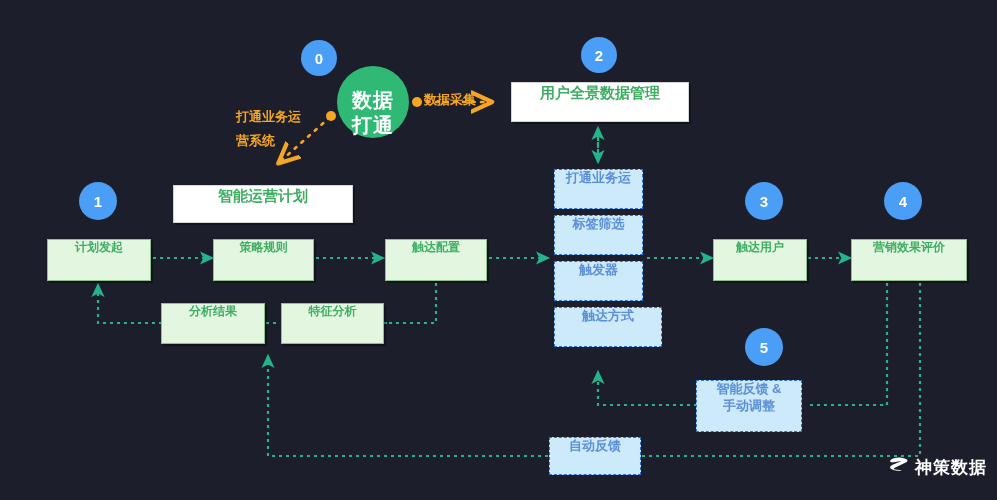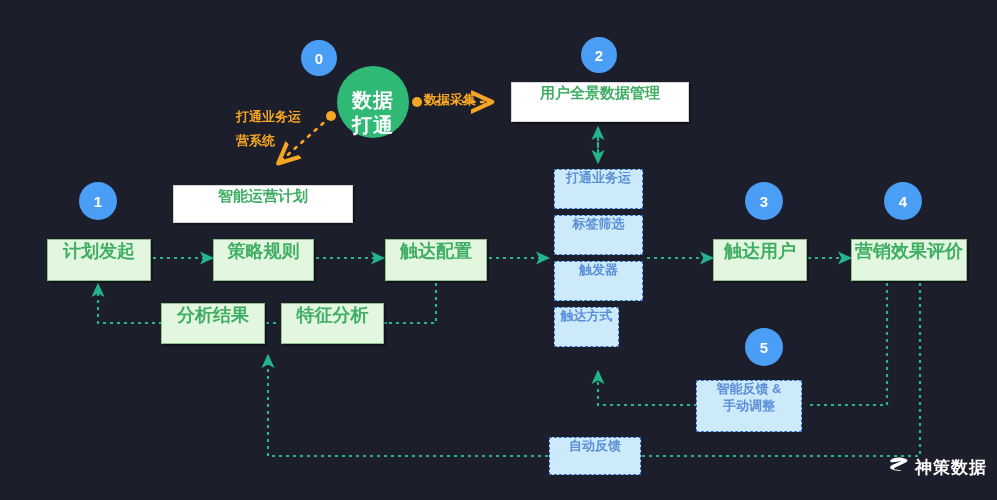--- a/index.html
+++ b/index.html
@@ -21,21 +21,21 @@
     display: flex;
     justify-content: center;
     text-align: center;
     line-height: 1.3;
   }
   
   .box-green {
     background: #e3f7e0;
     border: 1px solid #8fbf8a;
     color: #3fae63;
-    font-size: 18px;
+    font-size: 12px;
     font-weight: bold;
     box-shadow: 2px 2px 0 rgba(0,0,0,0.35);
   }
   
   .box-white {
     background: #ffffff;
     border: 1px solid #d4d4d4;
     color: #3fae63;
     font-size: 15px;
     font-weight: bold;
@@ -227,21 +227,21 @@
 
   <div class="node box-blue" style="left:554px; top:169px; width:89px; height:40px;">
     <span>打通业务运</span>
   </div>
   <div class="node box-blue" style="left:554px; top:215px; width:89px; height:40px;">
     <span>标签筛选</span>
   </div>
   <div class="node box-blue" style="left:554px; top:261px; width:89px; height:40px;">
     <span>触发器</span>
   </div>
-  <div class="node box-blue" style="left:554px; top:307px; width:65px; height:40px;">
+  <div class="node box-blue" style="left:554px; top:307px; width:108px; height:40px;">
     <span>触达方式</span>
   </div>
 
   <div class="node box-blue" style="left:696px; top:380px; width:106px; height:52px; padding:0 13px;">
     <span>智能反馈 &amp; 手动调整</span>
   </div>
   <div class="circle-num" style="left:745px; top:328px; width:38px; height:38px;">
     <span>5</span>
   </div>
   <div class="node box-blue" style="left:549px; top:437px; width:92px; height:38px;">

